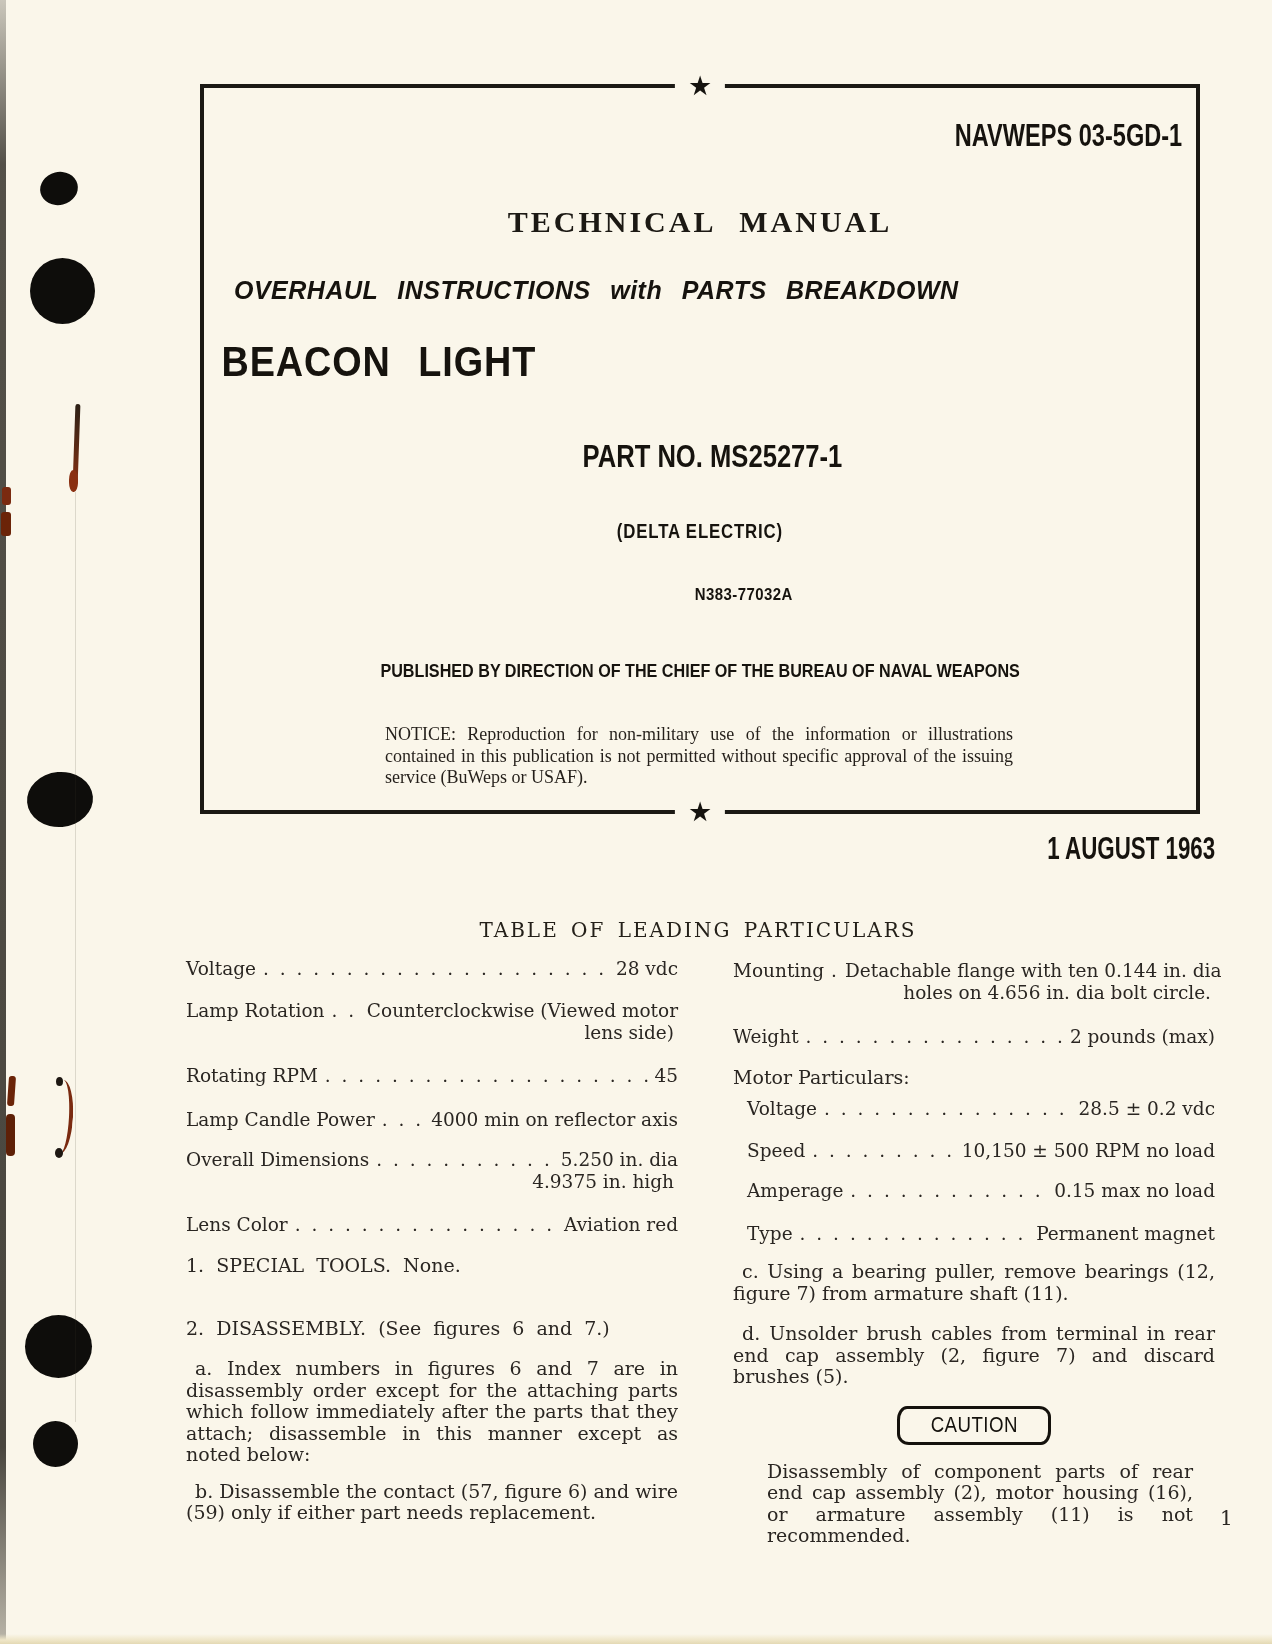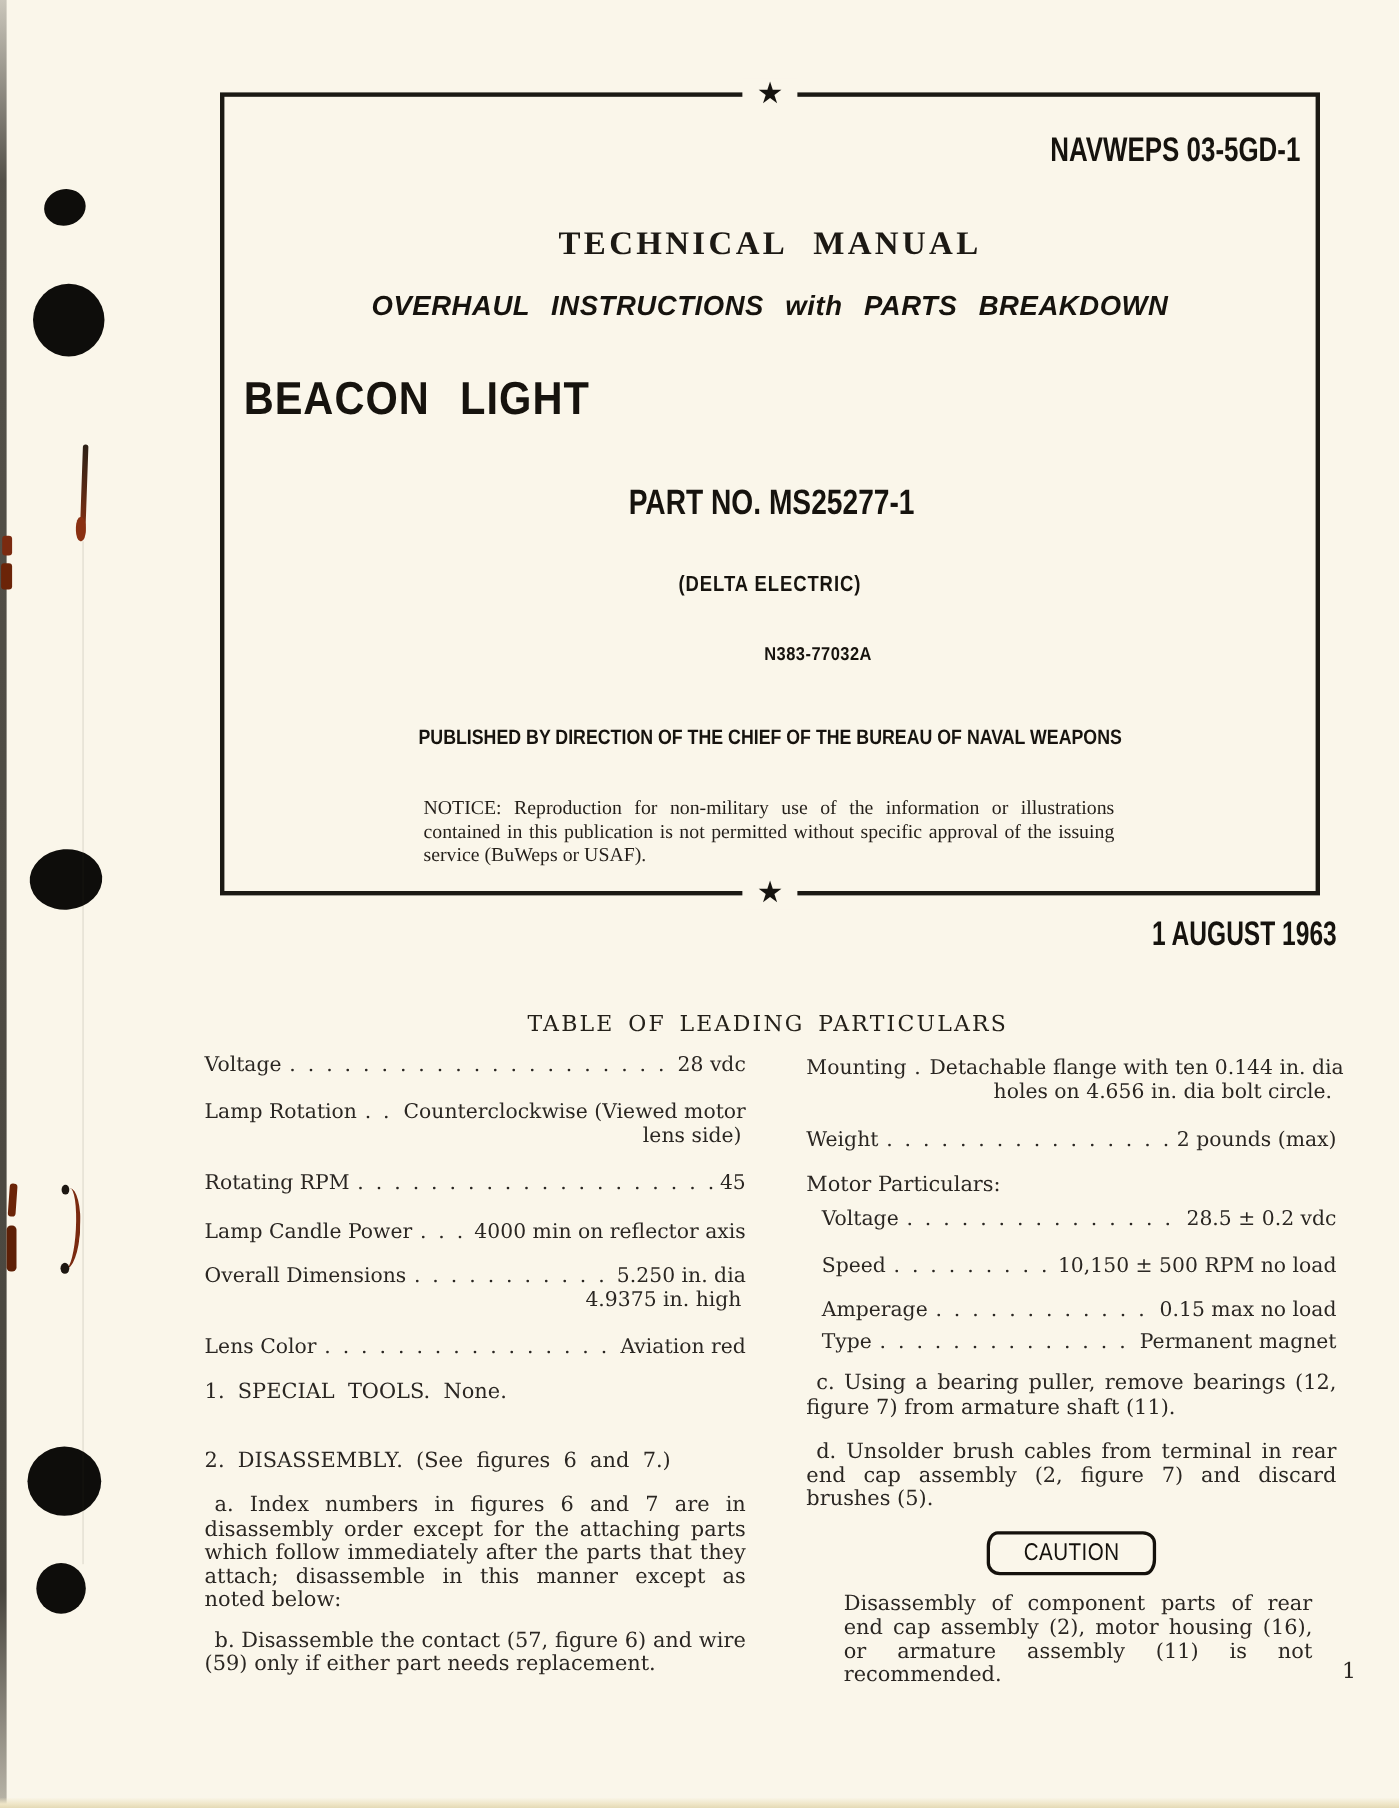--- a/index.html
+++ b/index.html
@@ -41,26 +41,26 @@
   .star-bottom{bottom:-17px;}
   .sans{font-family:"Liberation Sans",sans-serif;color:#16130e;}
   .cond{display:inline-block;transform:scaleX(0.8);transform-origin:center;}
   .cond-r{transform-origin:right center;}
   .doc-number{position:absolute;top:30px;right:14px;text-align:right;
     font-weight:bold;font-size:31px;letter-spacing:0;white-space:nowrap;}
   .doc-number .cond{transform:scaleX(0.76);}
   .manual-title{position:absolute;top:117px;left:0;width:100%;text-align:center;
     font-family:"Liberation Serif",serif;font-weight:bold;font-size:30px;
     letter-spacing:3px;word-spacing:14px;color:#1c1914;}
-  .manual-subtitle{position:absolute;top:176px;left:0;width:100%;text-align:center;
-    font-weight:bold;font-style:italic;font-size:25px;word-spacing:12px;letter-spacing:.5px;}
+  .manual-subtitle{position:absolute;top:188px;left:0;width:100%;text-align:left;
+    font-weight:bold;font-style:italic;font-size:25px;word-spacing:12px;letter-spacing:.5px;padding-left:30px;}
   .product-title{position:absolute;top:250px;left:0;width:100%;text-align:left;
     font-weight:bold;font-size:42px;letter-spacing:1px;word-spacing:18px;}
   .product-title .cond{transform:scaleX(0.9);}
-  .part-number{position:absolute;top:350px;left:1px;width:100%;text-align:center;
+  .part-number{position:absolute;top:350px;left:12px;width:100%;text-align:center;
     font-weight:bold;font-size:32px;}
   .manufacturer{position:absolute;top:432px;left:0;width:100%;text-align:center;
     font-weight:bold;font-size:20px;letter-spacing:1px;}
   .manufacturer .cond{transform:scaleX(0.84);}
   .stock-number{position:absolute;top:497px;left:0;width:100%;text-align:center;
     font-weight:bold;font-size:17px;letter-spacing:.5px;padding-left:44px;}
   .stock-number .cond{transform:scaleX(0.88);}
   .published-by{position:absolute;top:572px;left:0;width:100%;text-align:center;
     font-weight:bold;font-size:19px;}
   .published-by .cond{transform:scaleX(0.85);}
@@ -92,21 +92,21 @@
   .caution-box{display:inline-block;border:3px solid #14110c;
     border-radius:10px 12px 10px 12px/14px 11px 14px 11px;
     padding:5px 23px 6px;background:#faf6ea;}
   .caution-label{font-family:"Liberation Sans",sans-serif;font-weight:normal;
     font-size:22px;color:#14110c;letter-spacing:.5px;}
   .caution-label .cond{transform:scaleX(0.85);}
   .caution-text{font-size:19px;line-height:21.5px;text-align:justify;
     padding-left:34px;padding-right:22px;}
   .page-number{position:absolute;left:1220px;top:1506px;font-size:20px;color:#2a2622;}
   
-  .mt6{margin-top:6px;}.mt8{margin-top:8px;}.mt10{margin-top:10px;}.mt11{margin-top:7px;}
+  .mt6{margin-top:6px;}.mt8{margin-top:8px;}.mt10{margin-top:10px;}.mt11{margin-top:21px;}
   .mt15{margin-top:15px;}.mt16{margin-top:16px;}.mt18{margin-top:18px;}.mt19{margin-top:19px;}
   .mt20{margin-top:20px;}.mt21{margin-top:21px;}.mt22{margin-top:22px;}
   .mt41{margin-top:41px;}
 </style>
 </head>
 <body>
 
 <div class="page">
 
   <div class="edge-left"></div>

